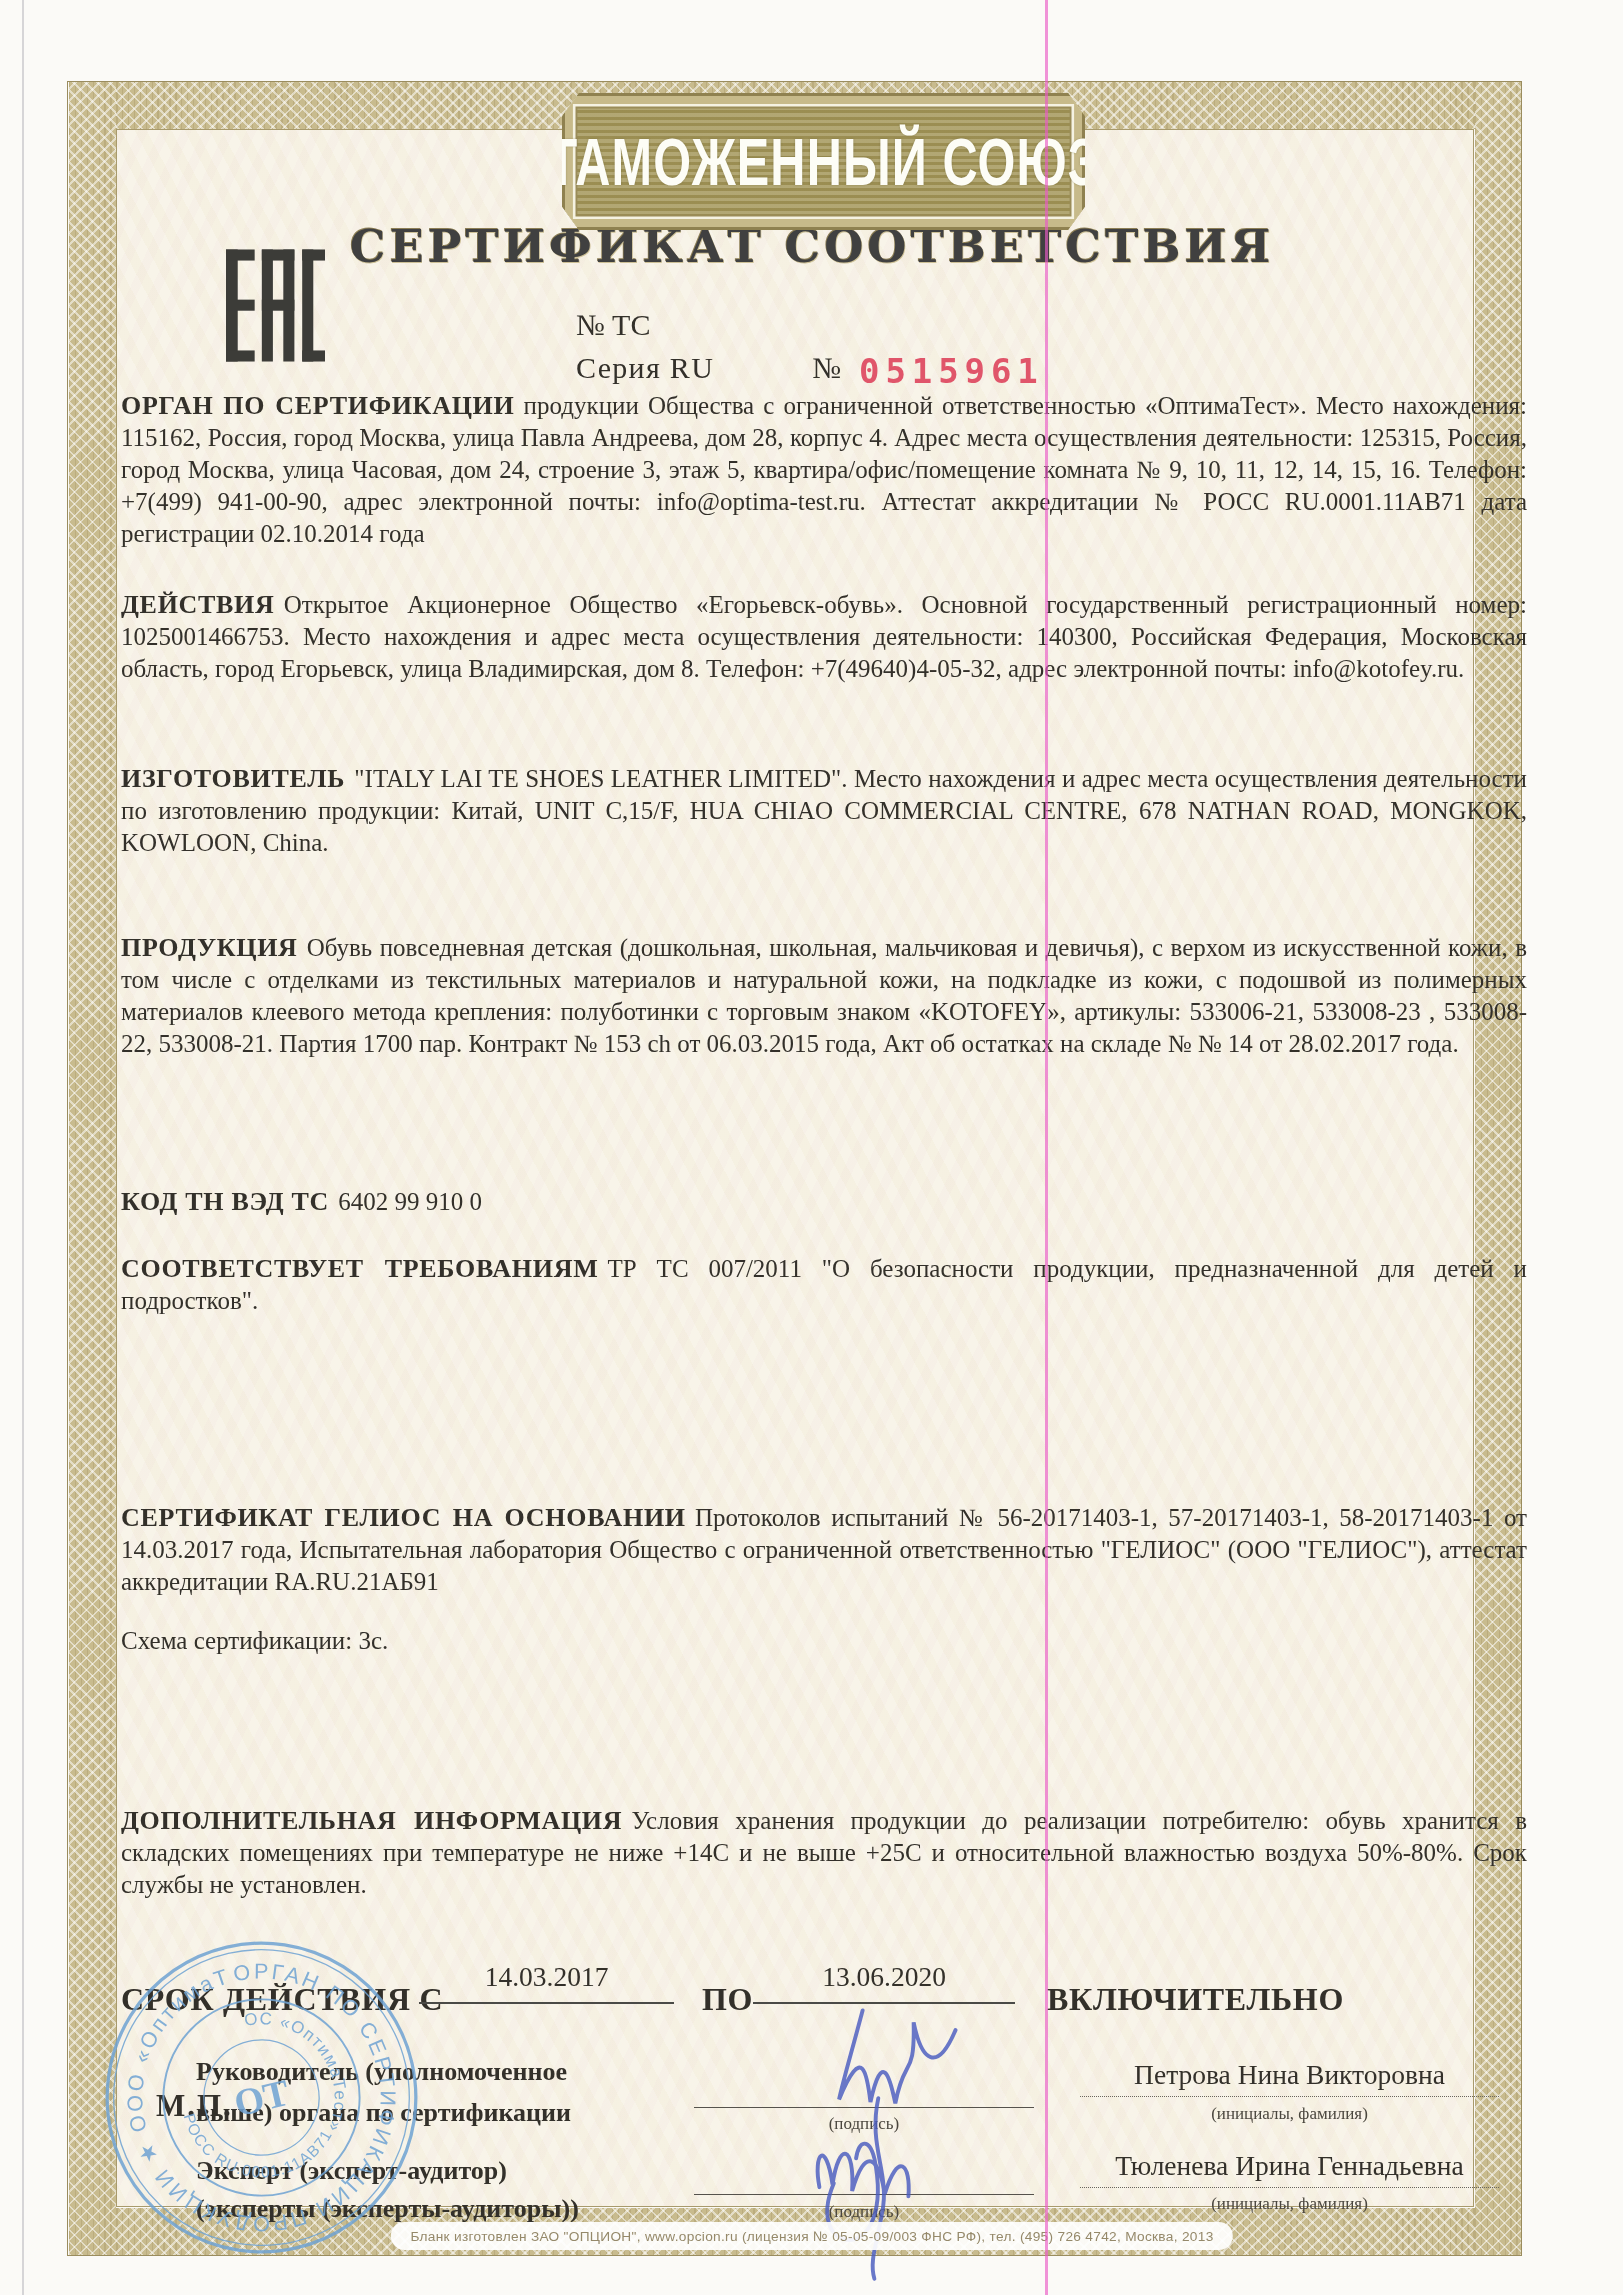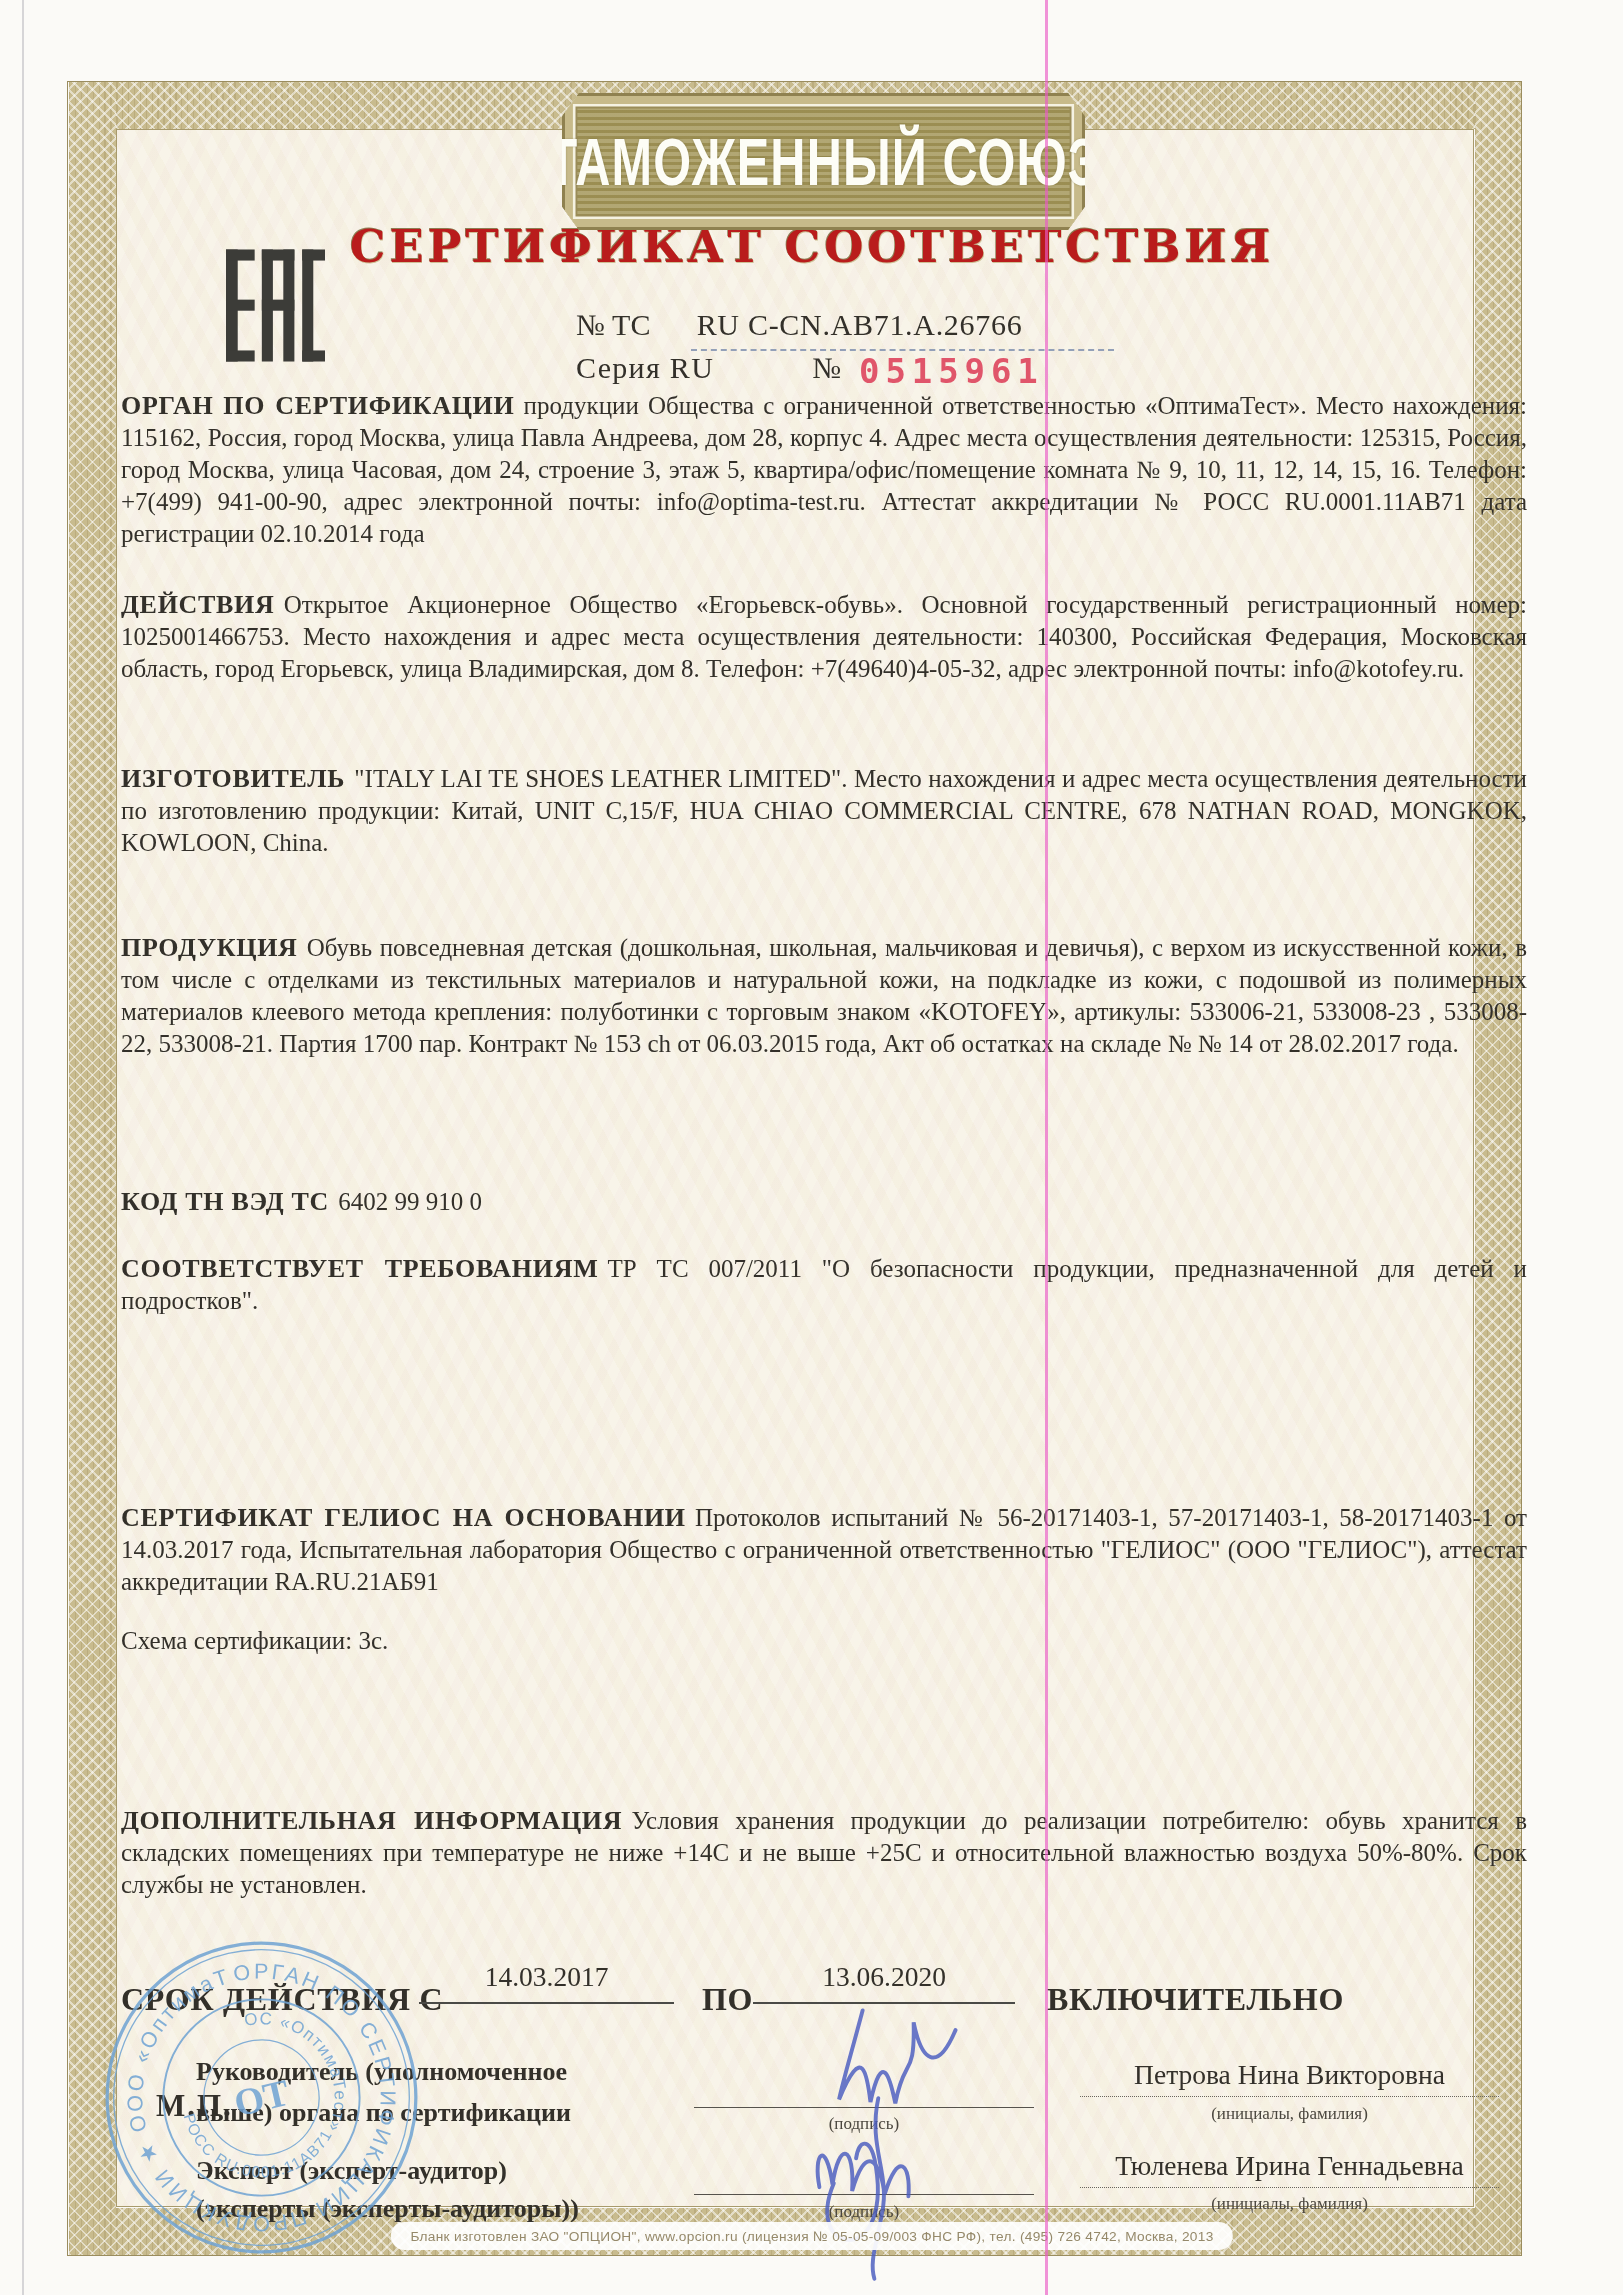--- a/index.html
+++ b/index.html
@@ -44,21 +44,21 @@
     clip-path:polygon(17px 0,calc(100% - 17px) 0,100% 23.6px,100% calc(100% - 23.6px),calc(100% - 17px) 100%,17px 100%,0 calc(100% - 23.6px),0 23.6px);
   }
   .plaque span{
     font-family:"Liberation Sans",sans-serif;font-weight:bold;font-size:58px;
     color:#fdfdf6;letter-spacing:1.3px;white-space:nowrap;
     transform:scale(.84,1.16);text-shadow:0 0 2px rgba(110,100,55,.55);
   }
   .cert-title{
     left:812px;top:220px;transform:translateX(-50%);
     font-family:"DejaVu Serif",serif;font-weight:bold;font-size:45px;letter-spacing:3.9px;
-    color:#b91c1c;white-space:nowrap;text-shadow:0.7px 0.7px 0 #cdc096,-0.7px -0.7px 0 #8d7f55;
+    color:#404040;white-space:nowrap;text-shadow:0.7px 0.7px 0 #cdc096,-0.7px -0.7px 0 #8d7f55;
   }
   .eac-logo{left:226px;top:249px;}
   .cert-no{left:576px;top:308px;font-size:30px;display:flex;align-items:baseline;}
   .cert-no .lbl{margin-right:41px;}
   .cert-no .val{border-bottom:2px dashed #93a0b8;padding:0 92px 6.5px 5.2px;letter-spacing:0.7px;}
   .series{left:576px;top:351px;font-size:30px;display:flex;align-items:flex-start;}
   .series .lbl{letter-spacing:1.3px;}
   .series .nosign{margin-left:98px;}
   .series .num{
     margin-left:18.3px;font-family:"DejaVu Sans Mono",monospace;font-weight:bold;
@@ -119,21 +119,20 @@
     <rect x="55" y="0" width="50" height="17"></rect>
       <rect x="55" y="77" width="50" height="17"></rect>
     <rect x="117" y="0" width="17" height="172"></rect>
       <rect x="117" y="0" width="35" height="17"></rect>
     <rect x="117" y="155" width="35" height="17"></rect>
   </g>
 </svg>
 
 <div class="abs cert-no">
   <span class="lbl">№ ТС</span>
-  <span class="val">RU C-CN.АВ71.А.26766</span>
 </div>
 
 <div class="abs series">
   <span class="lbl">Серия RU</span>
   <span class="nosign">№</span>
   <span class="num">0515961</span>
 </div>
 
 <p class="abs para" style="top:390px">
   <span class="h">ОРГАН ПО СЕРТИФИКАЦИИ</span><span>продукции Общества с ограниченной ответственностью «ОптимаТест». Место нахождения: 115162, Россия, город Москва, улица Павла Андреева, дом 28, корпус 4. Адрес места осуществления деятельности: 125315, Россия, город Москва, улица Часовая, дом 24, строение 3, этаж 5, квартира/офис/помещение комната № 9, 10, 11, 12, 14, 15, 16. Телефон: +7(499) 941-00-90, адрес электронной почты: info@optima-test.ru. Аттестат аккредитации № РОСС RU.0001.11АВ71 дата регистрации 02.10.2014 года</span>

